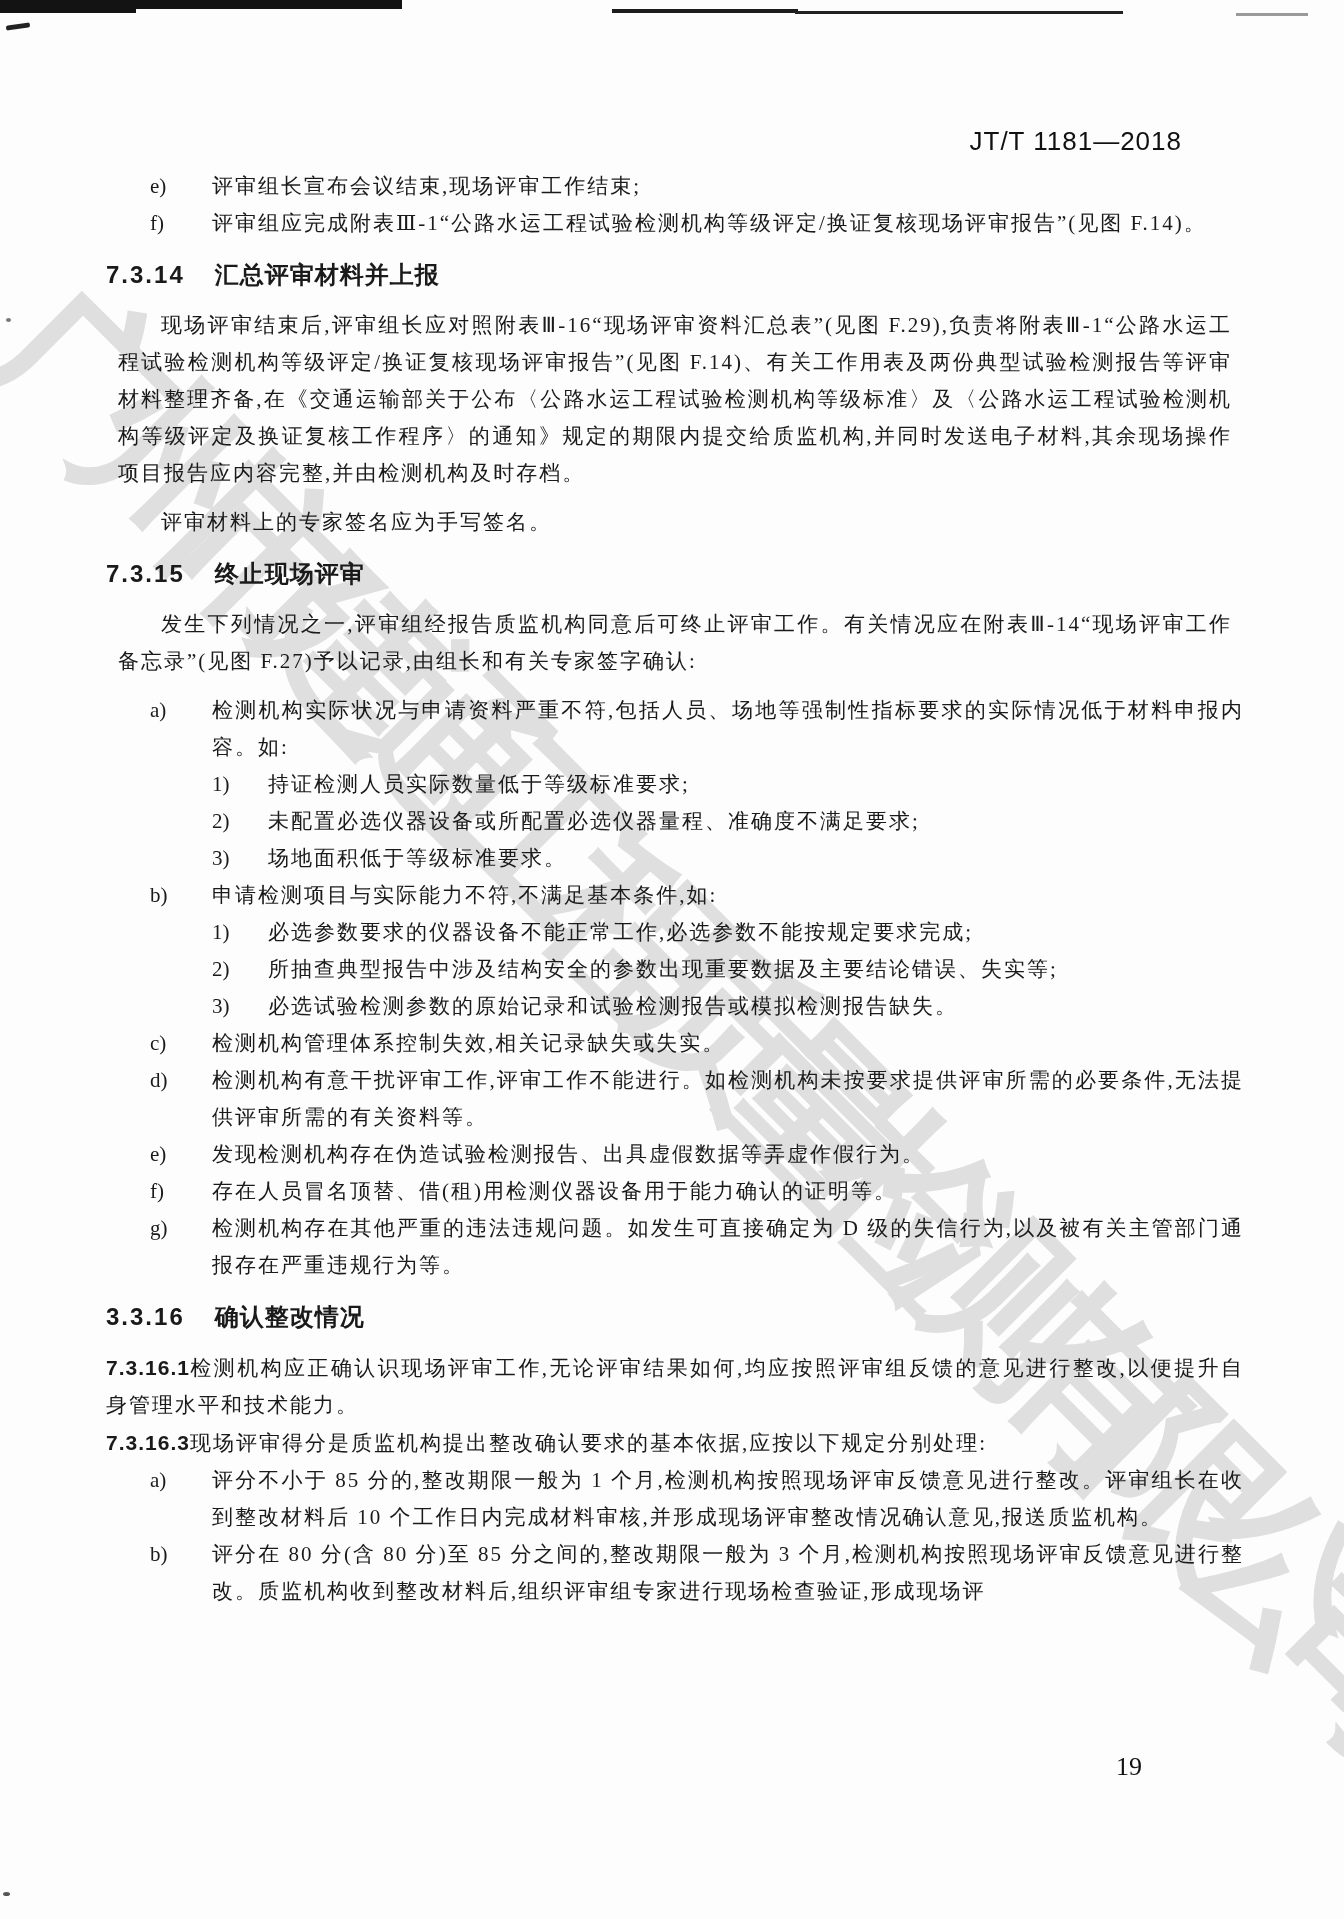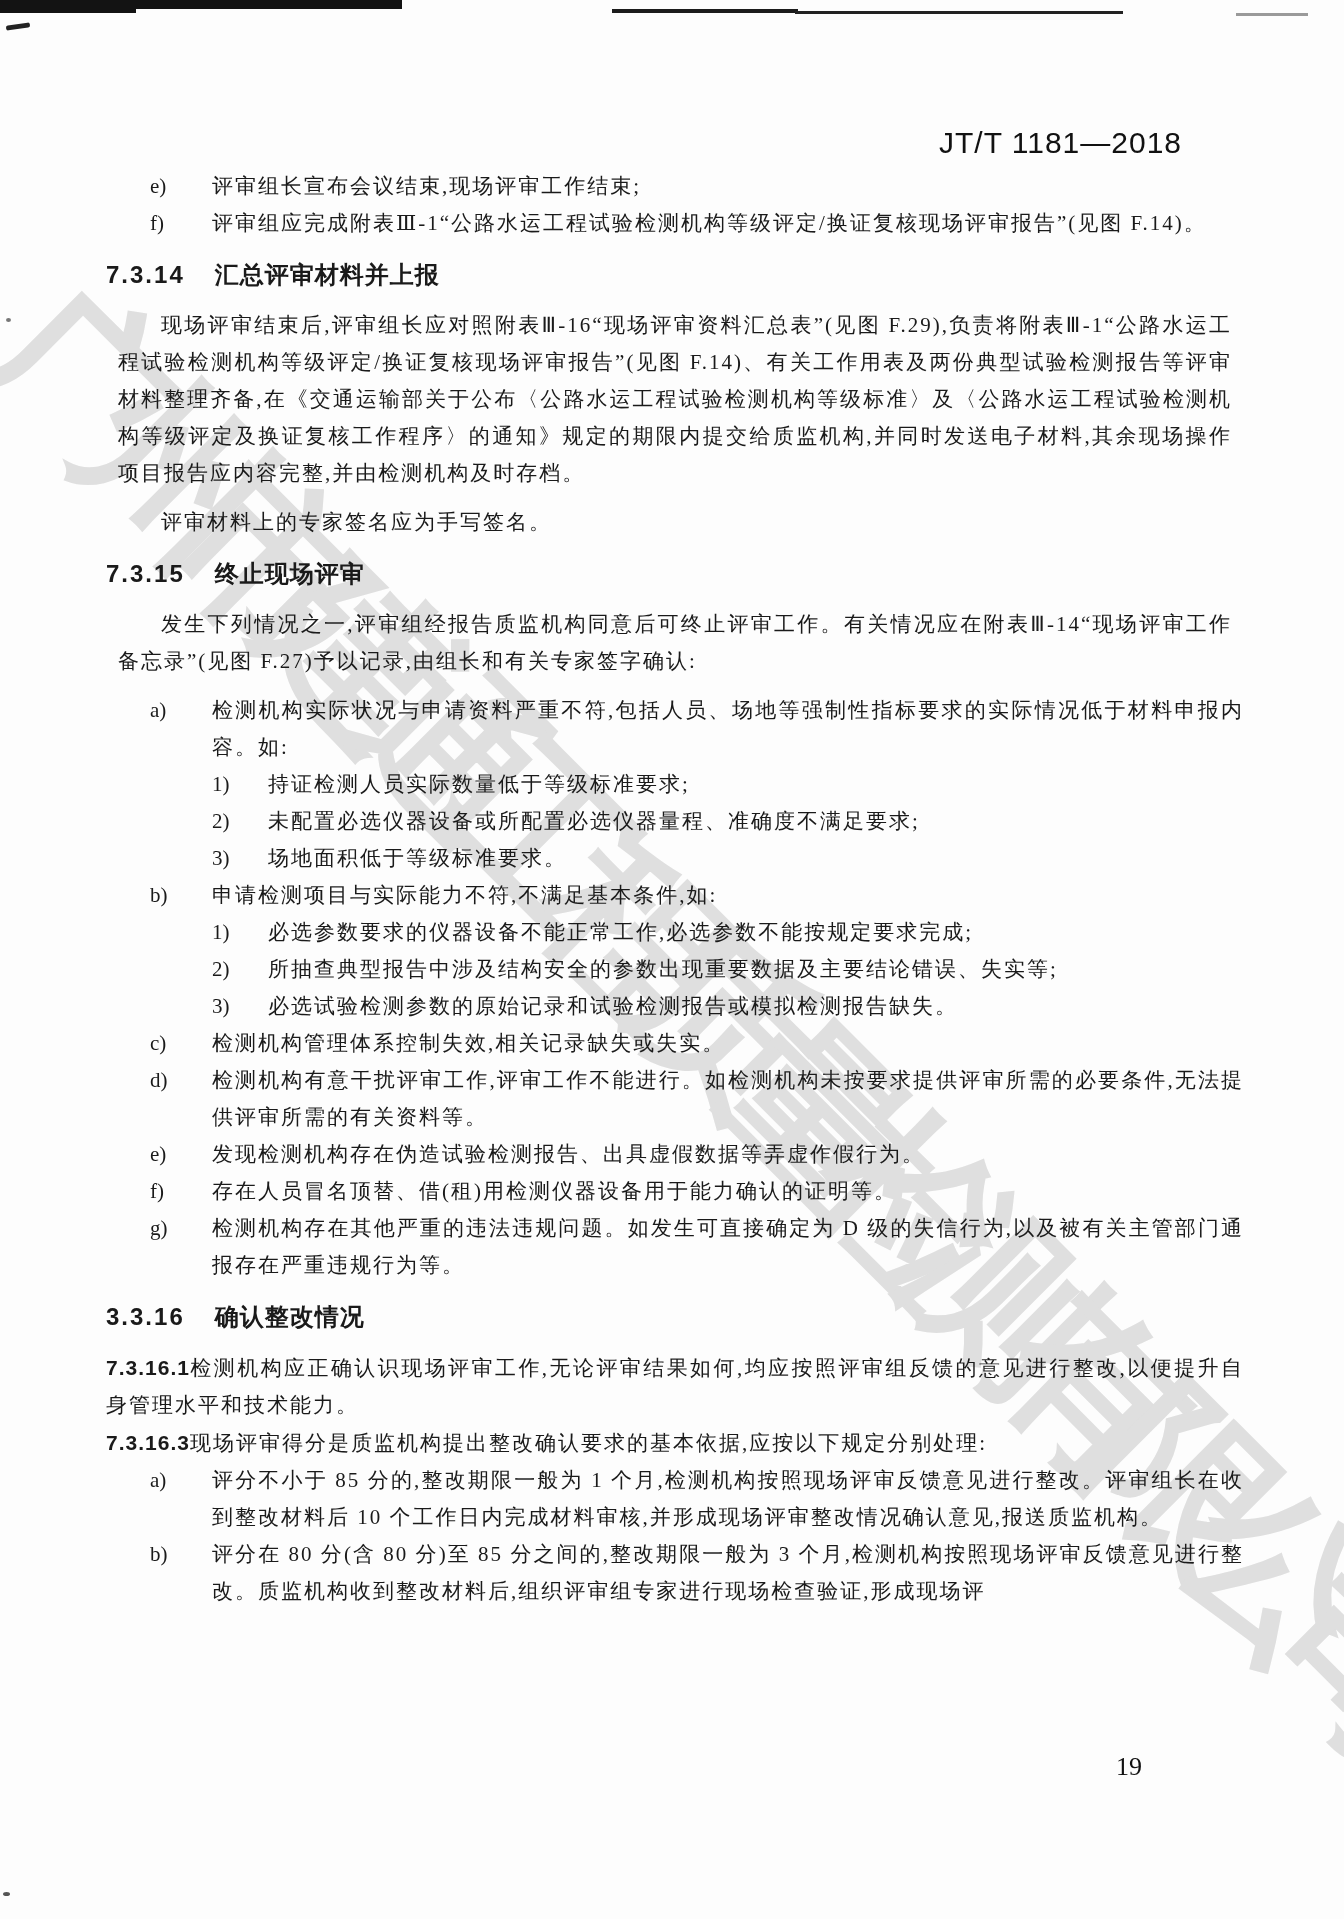--- a/index.html
+++ b/index.html
@@ -31,21 +31,21 @@
     font-size:175px;letter-spacing:-45px;
     font-weight:600;color:#d8d8d8;opacity:.8;
     white-space:nowrap;z-index:0;
     font-family:"DejaVu Serif","Liberation Serif",serif;
     pointer-events:none;
   }
   
   .std-code{
     position:absolute;top:126px;right:162px;
     font-family:"Liberation Sans","DejaVu Sans",sans-serif;
-    font-size:30px;letter-spacing:1px;color:#111;z-index:2;
+    font-size:26px;letter-spacing:1px;color:#111;z-index:2;
   }
   .page-num{
     position:absolute;top:1752px;left:1116px;
     font-size:26px;color:#111;z-index:2;
   }
   
   .content{
     position:absolute;left:106px;top:168px;width:1138px;z-index:1;
     font-size:21px;line-height:37px;letter-spacing:2px;
     text-align:justify;

